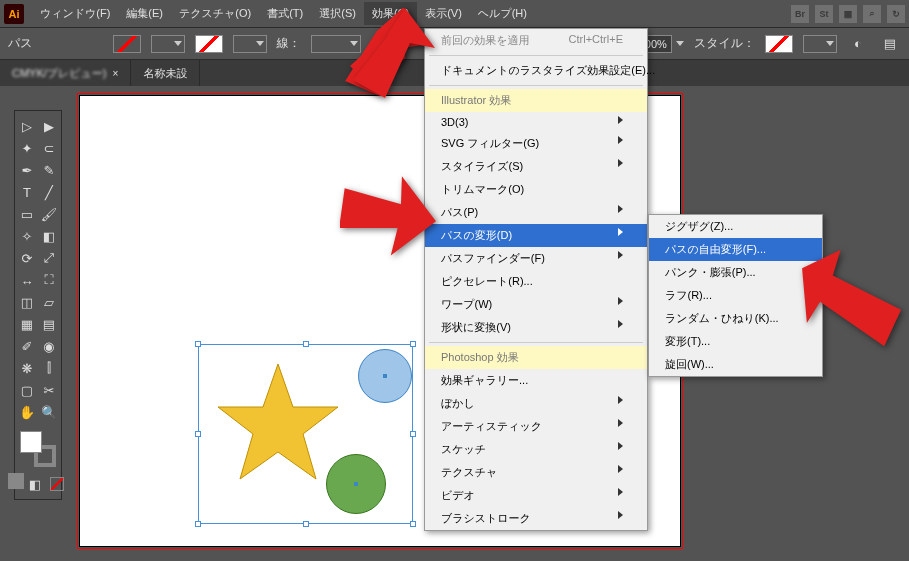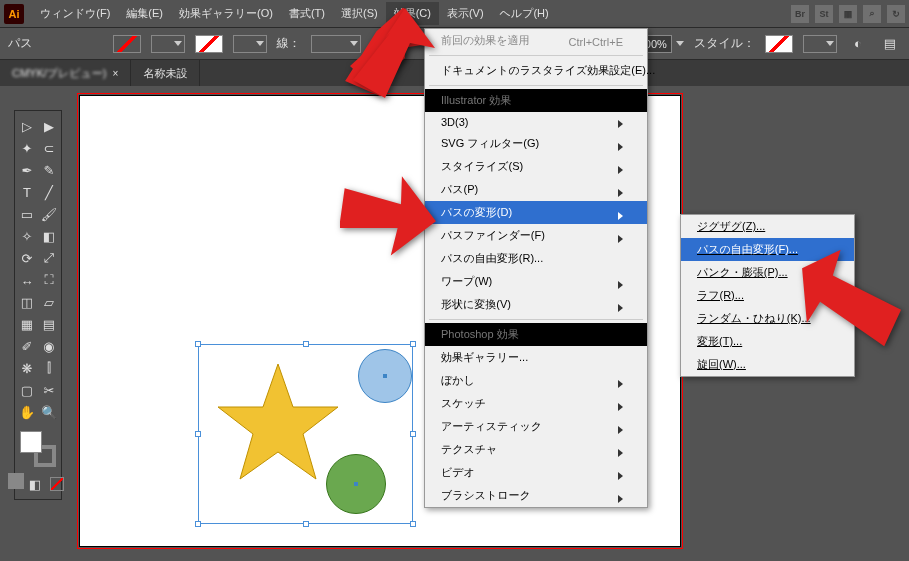--- a/index.html
+++ b/index.html
@@ -29,39 +29,39 @@
 .fillstroke { position: relative; width: 40px; height: 40px; margin-top: 6px; }
 .fillstroke .fill { position: absolute; left: 2px; top: 2px; width: 22px; height: 22px; background: #fff; border: 1px solid #888; }
 .fillstroke .stroke { position: absolute; right: 2px; bottom: 2px; width: 22px; height: 22px; background: #535353; border: 4px solid #888; }
 .selbox { position: absolute; left: 118px; top: 248px; width: 215px; height: 180px; }
 .selbox::before { content:""; position:absolute; inset:0; border:1px solid #4a90d9; }
 .handle { position:absolute; width:6px; height:6px; background:#fff; border:1px solid #4a90d9; }
 .star { position:absolute; left:15px; top:15px; }
 .circ1 { position:absolute; left:160px; top:5px; width:54px; height:54px; background:#9fc5e8; border:1px solid #3d85c6; border-radius:50%; }
 .circ2 { position:absolute; left:128px; top:110px; width:60px; height:60px; background:#6aa84f; border:1px solid #38761d; border-radius:50%; }
 .dropdown { position: absolute; background: #f0f0f0; color: #000; border: 1px solid #999; box-shadow: 2px 2px 6px rgba(0,0,0,.4); font-size: 11px; }
-.dropdown .row { padding: 4px 24px 4px 16px; display: flex; justify-content: space-between; align-items: flex-end; gap: 16px; white-space: nowrap; }
+.dropdown .row { padding: 4px 24px 4px 16px; display: flex; justify-content: space-between; align-items: flex-start; gap: 16px; white-space: nowrap; }
 .dropdown .row.hl { background: #2f6fcf; color: #fff; }
 .dropdown .row.disabled { color: #888; }
 .dropdown .sep { height: 1px; background: #ccc; margin: 3px 4px; }
-.dropdown .header { padding: 4px 16px; color: #777; background: #000000; }
+.dropdown .header { padding: 4px 16px; color: #777; background: #fef9c3; }
 .arrow-r { width:0; height:0; border-top:4px solid transparent; border-bottom:4px solid transparent; border-left:5px solid #333; }
 .row.hl .arrow-r { border-left-color:#fff; }
 .redarrow { position: absolute; filter: drop-shadow(2px 2px 3px rgba(0,0,0,.5)); }
 .pct { display:flex; align-items:center; gap:4px; }
 .pctbox { width:52px; height:18px; border:1px solid #888; background:#3a3a3a; text-align:right; padding-right:4px; line-height:16px; }
 </style>
 </head>
 <body>
 
 <div class="menubar">
   <div class="app-icon">Ai</div>
   <div class="menu-item">ウィンドウ(F)</div>
   <div class="menu-item">編集(E)</div>
-  <div class="menu-item">効果ギャラリー(O)</div>
+  <div class="menu-item">テクスチャ(O)</div>
   <div class="menu-item">書式(T)</div>
   <div class="menu-item">選択(S)</div>
   <div class="menu-item active">効果(C)</div>
   <div class="menu-item">表示(V)</div>
   <div class="menu-item">ヘルプ(H)</div>
   <div class="menubar-right">
     <div class="ico">Br</div>
     <div class="ico">St</div>
     <div class="ico">▦</div>
     <div class="ico">⌕</div>
@@ -222,75 +222,78 @@
     </div>
   <div class="row">
       <span>SVG フィルター(G)</span>
       <div class="arrow-r"></div>
     </div>
   <div class="row">
       <span>スタイライズ(S)</span>
       <div class="arrow-r"></div>
     </div>
   <div class="row">
+      <span>トリムマーク(O)</span>
+    </div>
+  <div class="row">
       <span>パス(P)</span>
       <div class="arrow-r"></div>
     </div>
   <div class="row hl">
       <span>パスの変形(D)</span>
       <div class="arrow-r"></div>
     </div>
   <div class="row">
       <span>パスファインダー(F)</span>
       <div class="arrow-r"></div>
     </div>
   <div class="row">
-      <span>パスの自由変形(R)...</span>
+      <span>ピクセレート(R)...</span>
     </div>
   <div class="row">
       <span>ワープ(W)</span>
       <div class="arrow-r"></div>
     </div>
   <div class="row">
       <span>形状に変換(V)</span>
       <div class="arrow-r"></div>
     </div>
   <div class="sep"></div>
   <div class="header">Photoshop 効果</div>
   <div class="row">
       <span>効果ギャラリー...</span>
     </div>
   <div class="row">
       <span>ぼかし</span>
       <div class="arrow-r"></div>
     </div>
   <div class="row">
+      <span>アーティスティック</span>
+      <div class="arrow-r"></div>
+    </div>
+  <div class="row">
       <span>スケッチ</span>
       <div class="arrow-r"></div>
     </div>
   <div class="row">
-      <span>アーティスティック</span>
-      <div class="arrow-r"></div>
-    </div>
-  <div class="row">
       <span>テクスチャ</span>
       <div class="arrow-r"></div>
     </div>
   <div class="row">
       <span>ビデオ</span>
       <div class="arrow-r"></div>
     </div>
   <div class="row">
       <span>ブラシストローク</span>
       <div class="arrow-r"></div>
     </div>
 
 </div>
 
-<div class="dropdown" style="left:680px; top:214px; width:175px;text-decoration:underline;">
+<div class="dropdown" style="left:648px; top:214px; width:175px;">
   <div class="row">
       <span>ジグザグ(Z)...</span>
     </div>
   <div class="row hl">
       <span>パスの自由変形(F)...</span>
     </div>
   <div class="row">
       <span>パンク・膨張(P)...</span>
     </div>
   <div class="row">

